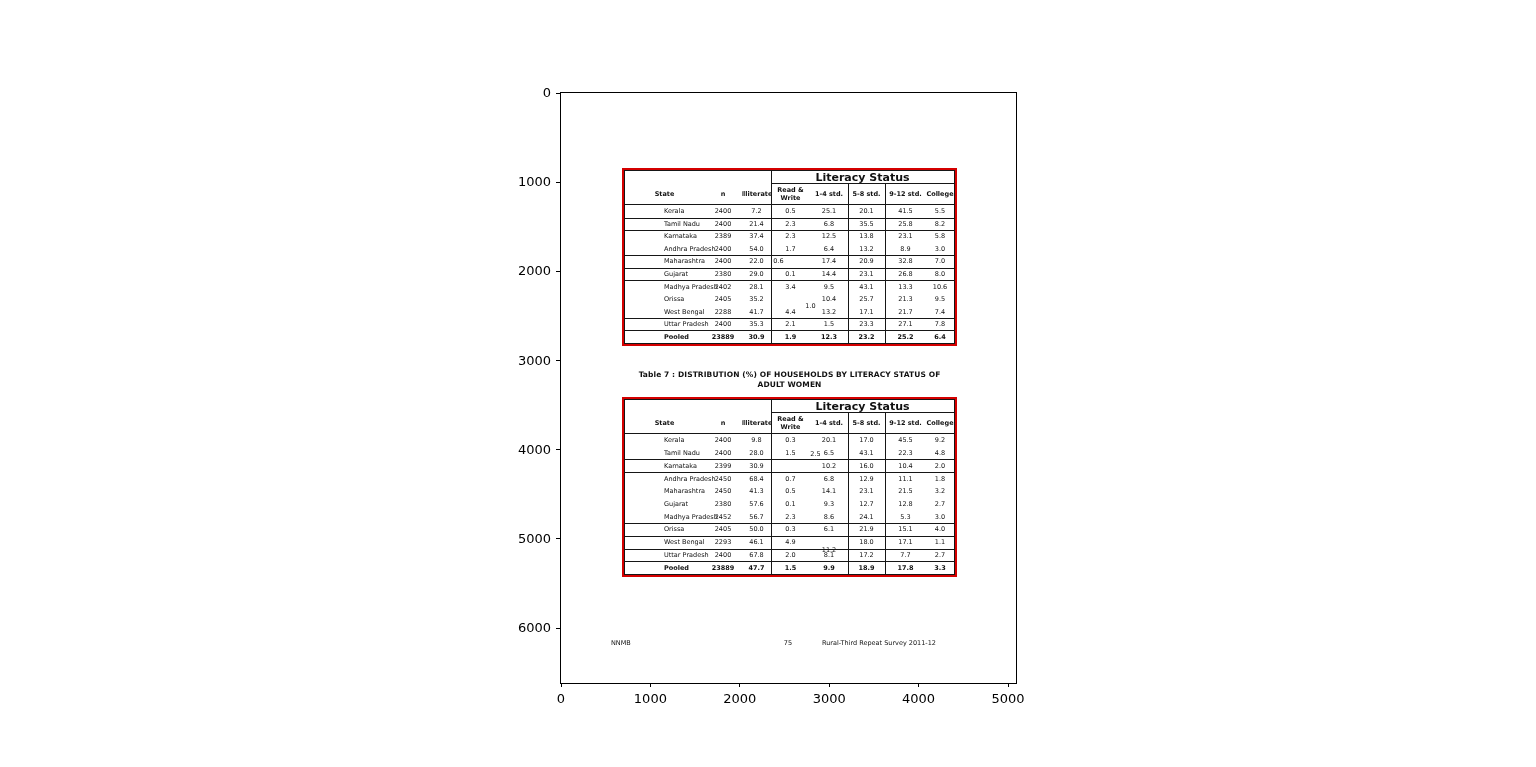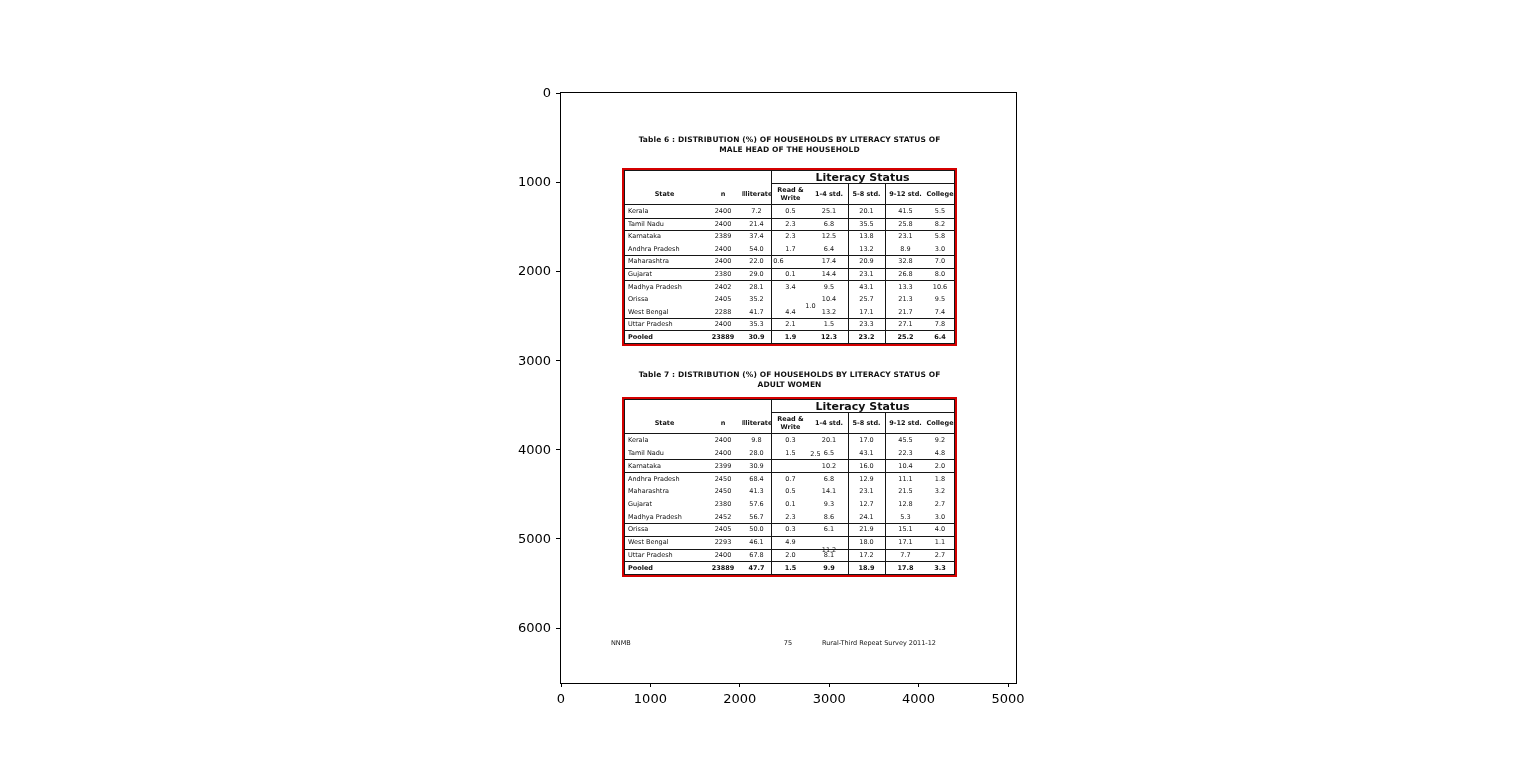--- a/index.html
+++ b/index.html
@@ -10,21 +10,21 @@
   .ytickmark{position:absolute;width:4px;height:1px;background:#000;left:-5px;}
   .xtickmark{position:absolute;width:1px;height:4px;background:#000;top:590px;}
   .ylab{position:absolute;width:48px;left:-58px;text-align:right;font-size:13px;line-height:16px;}
   .xlab{position:absolute;width:60px;text-align:center;font-size:13px;line-height:16px;top:598px;}
   .doc-title{position:absolute;width:335px;text-align:center;font-weight:bold;font-size:7.5px;
              line-height:9.5px;letter-spacing:0.1px;color:#111;}
   .rtable{position:absolute;width:335px;border:2px solid var(--red);box-sizing:border-box;background:#fff;}
   .tframe{position:absolute;left:0;top:0;right:0;bottom:0;border:1px solid #161616;pointer-events:none;}
   .tcell{position:absolute;display:flex;align-items:center;justify-content:center;
          font-size:6.5px;color:#111;text-align:center;white-space:pre-line;overflow:hidden;}
-  .tcell.state{justify-content:flex-start;padding-left:3px;text-align:center;box-sizing:border-box;}
+  .tcell.state{justify-content:flex-start;padding-left:3px;text-align:center;box-sizing:border-box;margin-left:36px;}
   .tcell.th{font-weight:bold;line-height:1.25;}
   .tcell.ls{font-weight:bold;font-size:11px;}
   .tcell.bold{font-weight:bold;}
   .hline{position:absolute;height:1px;background:#161616;}
   .vline{position:absolute;width:1px;background:#161616;}
   .footer-item{position:absolute;font-size:6.5px;color:#111;}
 </style>
 </head>
 <body>
 
@@ -53,24 +53,20 @@
       <div class="xtickmark" style="left: 88.9px;"></div>
       <div class="xlab" style="left: 59.4px;">1000</div>
       <div class="xtickmark" style="left: 178.3px;"></div>
       <div class="xlab" style="left: 148.8px;">2000</div>
       <div class="xtickmark" style="left: 267.7px;"></div>
       <div class="xlab" style="left: 238.2px;">3000</div>
       <div class="xtickmark" style="left: 357.1px;"></div>
       <div class="xlab" style="left: 327.6px;">4000</div>
       <div class="xtickmark" style="left: 446.5px;"></div>
       <div class="xlab" style="left: 417px;">5000</div>
-      <div class="doc-title" style="left: 61px; top: 42px;">
-        <div>Table 6 : DISTRIBUTION (%) OF HOUSEHOLDS BY LITERACY STATUS OF</div>
-        <div>MALE HEAD OF THE HOUSEHOLD</div>
-      </div>
       <div class="rtable" style="left: 61px; top: 75px; height: 178px;">
         <div class="tframe"></div>
         <div class="tcell ls" style="left: 147px; top: 1px; width: 183px; height: 12px;">Literacy Status</div>
         <div class="hline" style="left: 147px; top: 13px; width: 183px;"></div>
         <div class="vline" style="left: 147px; top: 1px; height: 172px;"></div>
         <div class="vline" style="left: 224px; top: 13px; height: 160px;"></div>
         <div class="vline" style="left: 261px; top: 13px; height: 160px;"></div>
         <div class="tcell th" style="left: 1px; top: 14px; width: 79px; height: 20px;">State</div>
         <div class="tcell th" style="left: 80px; top: 14px; width: 38px; height: 20px;">n</div>
         <div class="tcell th" style="left: 118px; top: 14px; width: 29px; height: 20px;">Illiterate</div>

